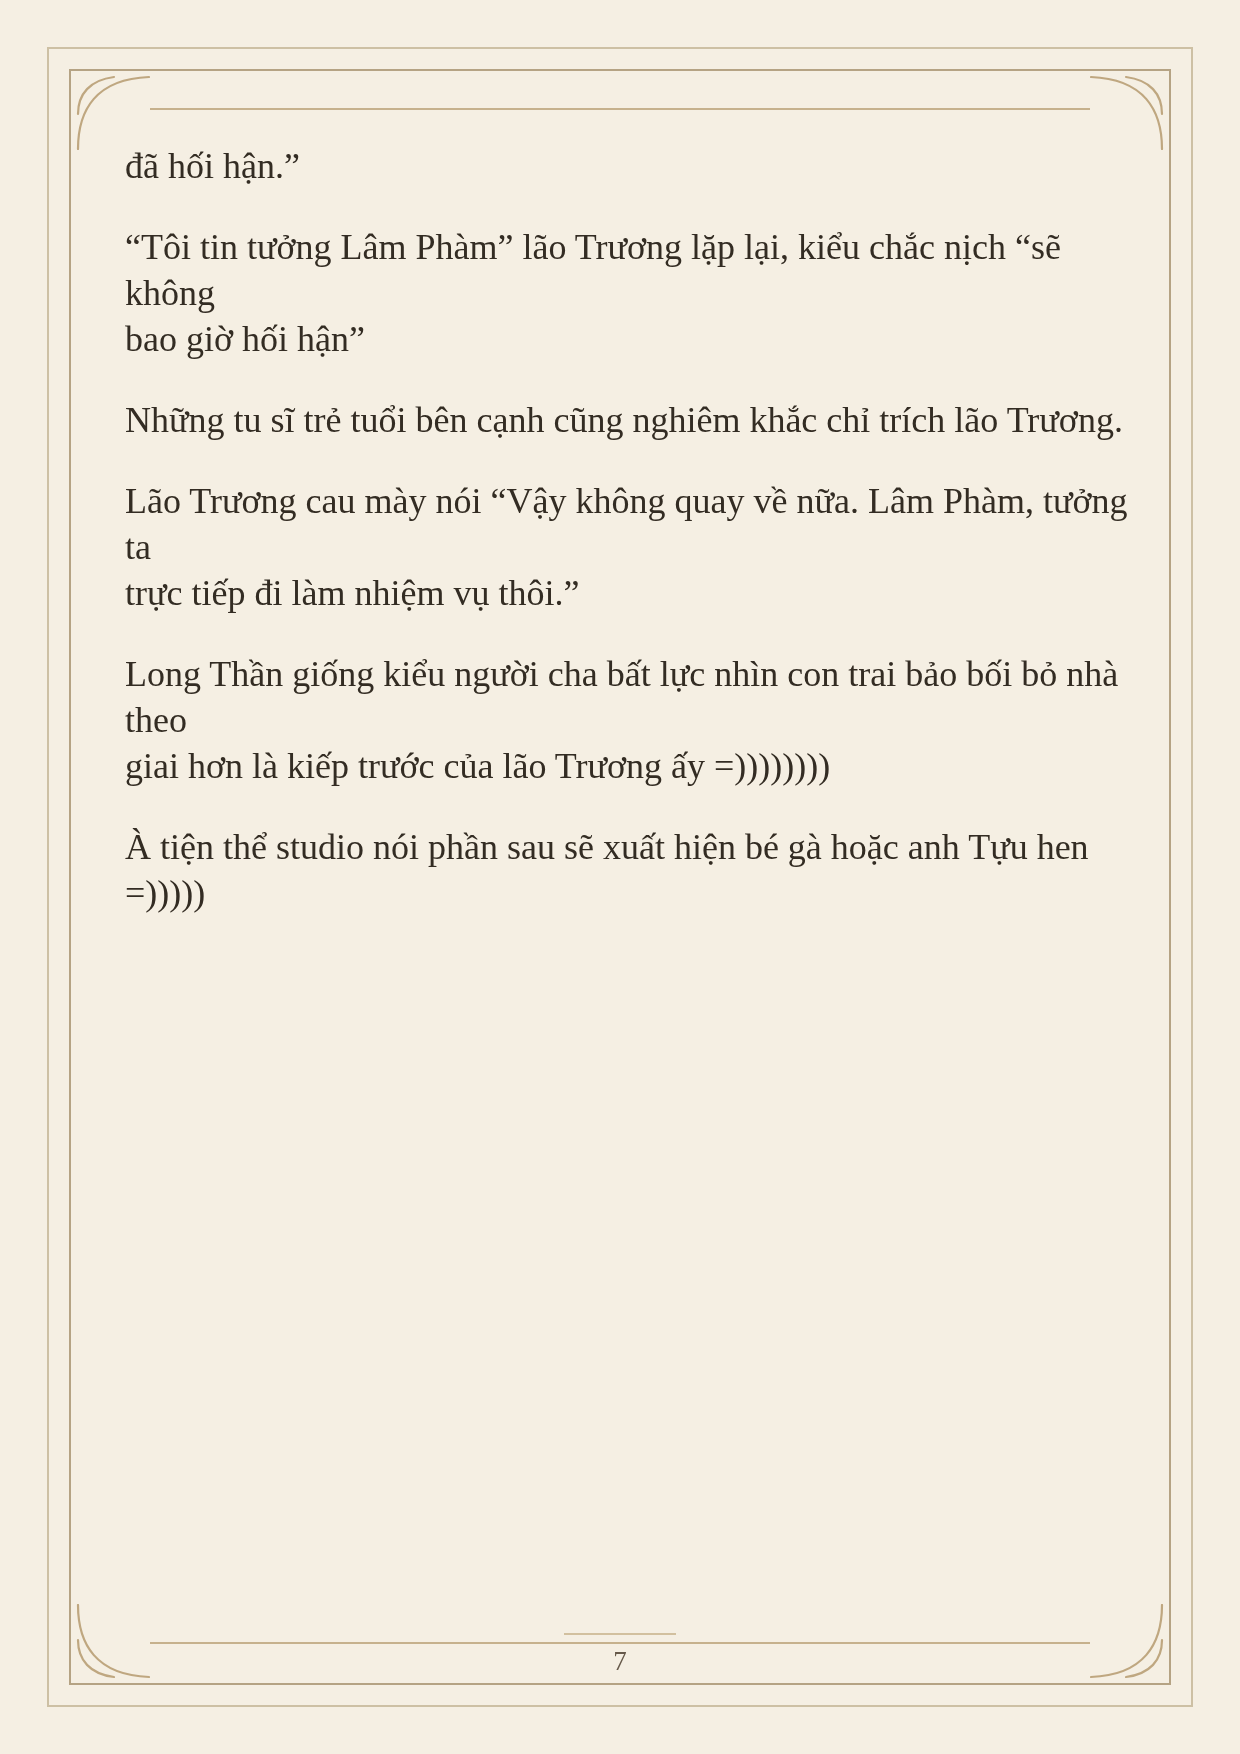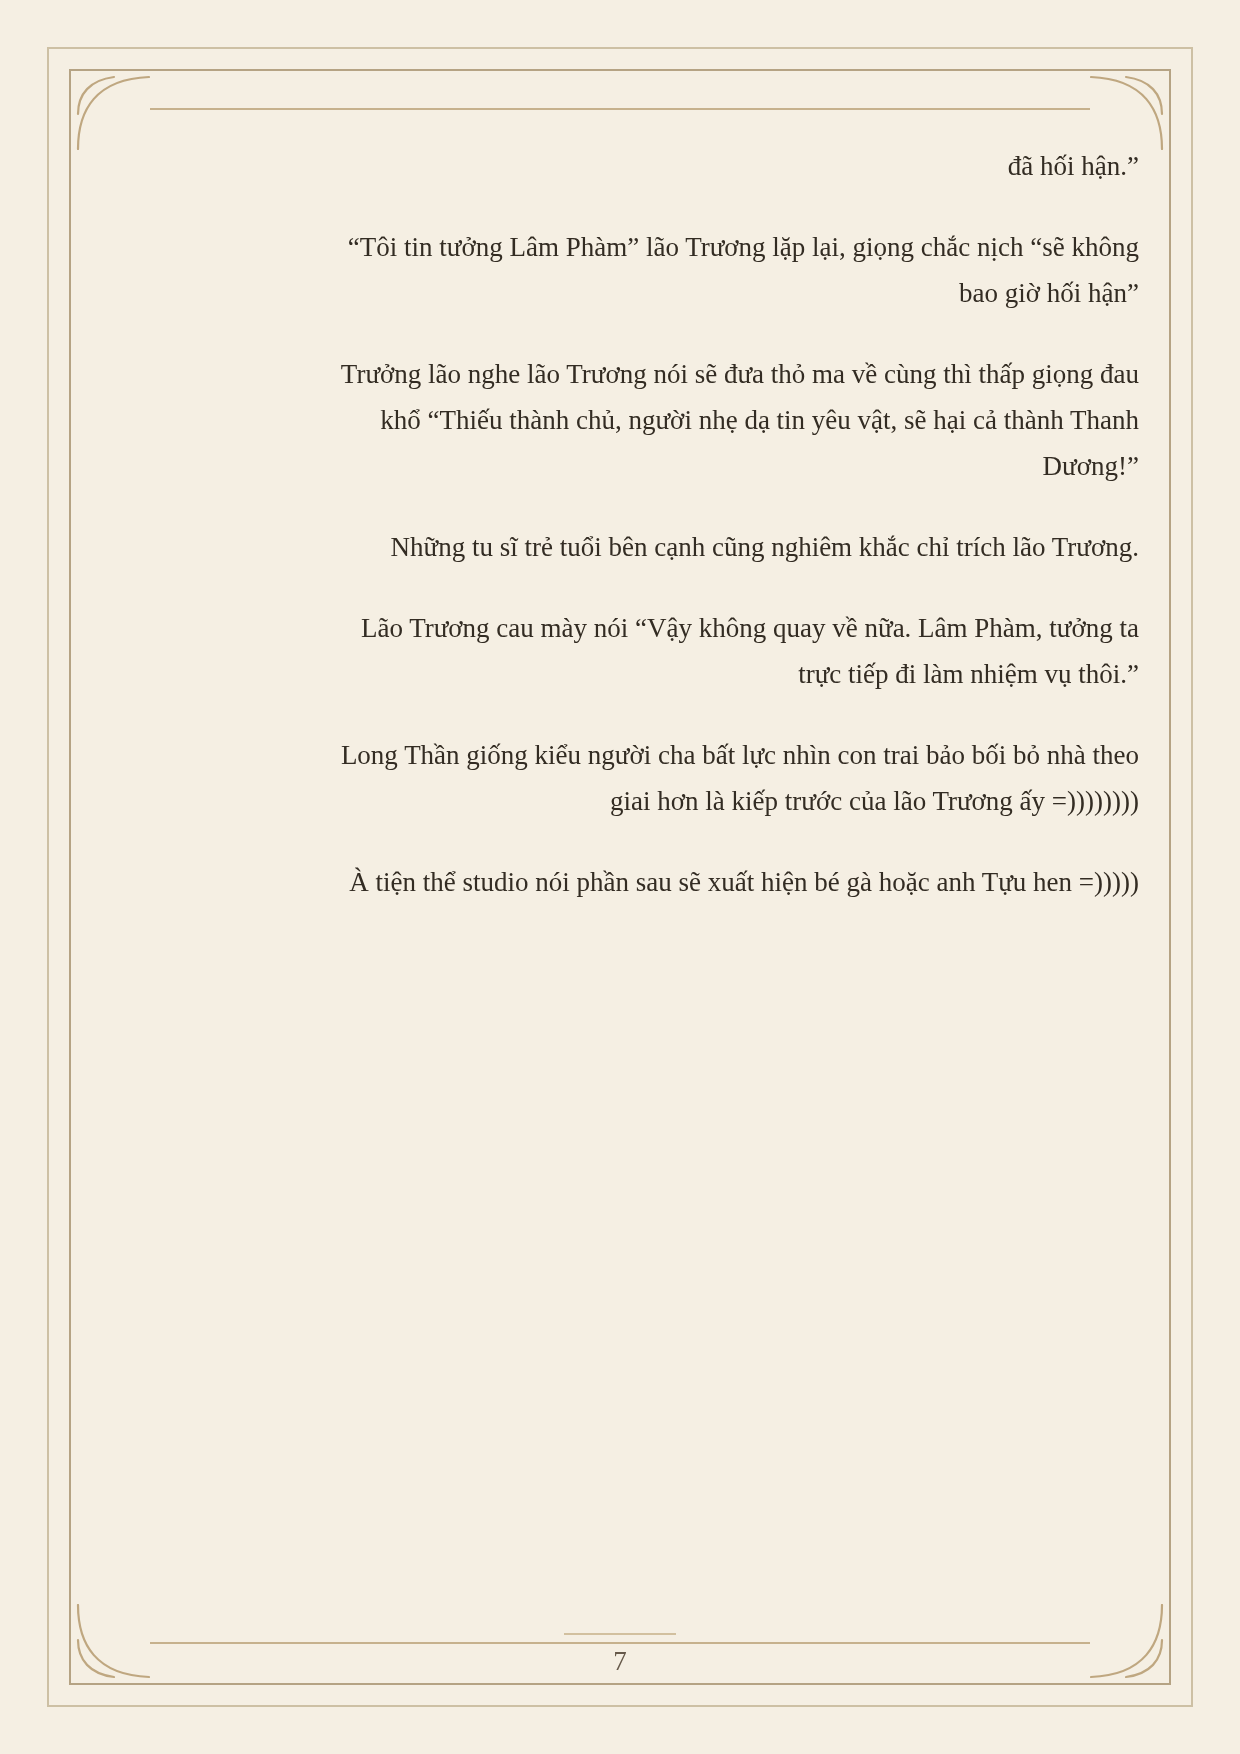--- a/index.html
+++ b/index.html
@@ -74,25 +74,25 @@
   .fl-bl { left: 70px;   top: 1604px; transform: scaleY(-1); }
   .fl-br { left: 1090px; top: 1604px; transform: scale(-1,-1); }
   .content {
     position: absolute;
     left: 109px;
     top: 143px;
     width: 1030px;
     color: #332c23;
   }
   .content p {
-    margin: 0 0 35px 0;
-    font-size: 27px;
+    margin: 0 0 35px 16px;
+    font-size: 36px;
     line-height: 46px;
     white-space: pre-line;
-    text-align: right;
+    text-align: left;
   }
   .page-number {
     position: absolute;
     left: 0;
     top: 1645px;
     width: 100%;
     text-align: center;
     font-size: 27px;
     line-height: 32px;
     color: #66594a;
@@ -120,25 +120,22 @@
   </svg>
   <svg class="corner-flourish fl-br" viewBox="0 0 80 80">
     <path d="M8,79 C8,40 26,9 79,7"></path>
     <path d="M8,44 C8,24 20,10 44,7"></path>
   </svg>
 
   <div class="rule header-rule"></div>
 
   <div class="content">
     <p>đã hối hận.”</p>
-    <p>“Tôi tin tưởng Lâm Phàm” lão Trương lặp lại, giọng chắc nịch “sẽ không
+    <p>“Tôi tin tưởng Lâm Phàm” lão Trương lặp lại, kiểu chắc nịch “sẽ không
 bao giờ hối hận”</p>
-    <p>Trưởng lão nghe lão Trương nói sẽ đưa thỏ ma về cùng thì thấp giọng đau
-khổ “Thiếu thành chủ, người nhẹ dạ tin yêu vật, sẽ hại cả thành Thanh
-Dương!”</p>
     <p>Những tu sĩ trẻ tuổi bên cạnh cũng nghiêm khắc chỉ trích lão Trương.</p>
     <p>Lão Trương cau mày nói “Vậy không quay về nữa. Lâm Phàm, tưởng ta
 trực tiếp đi làm nhiệm vụ thôi.”</p>
     <p>Long Thần giống kiểu người cha bất lực nhìn con trai bảo bối bỏ nhà theo
 giai hơn là kiếp trước của lão Trương ấy =))))))))</p>
     <p>À tiện thể studio nói phần sau sẽ xuất hiện bé gà hoặc anh Tựu hen =)))))</p>
   </div>
 
   <div class="rule footer-ornament-line"></div>
   <div class="rule footer-rule"></div>

